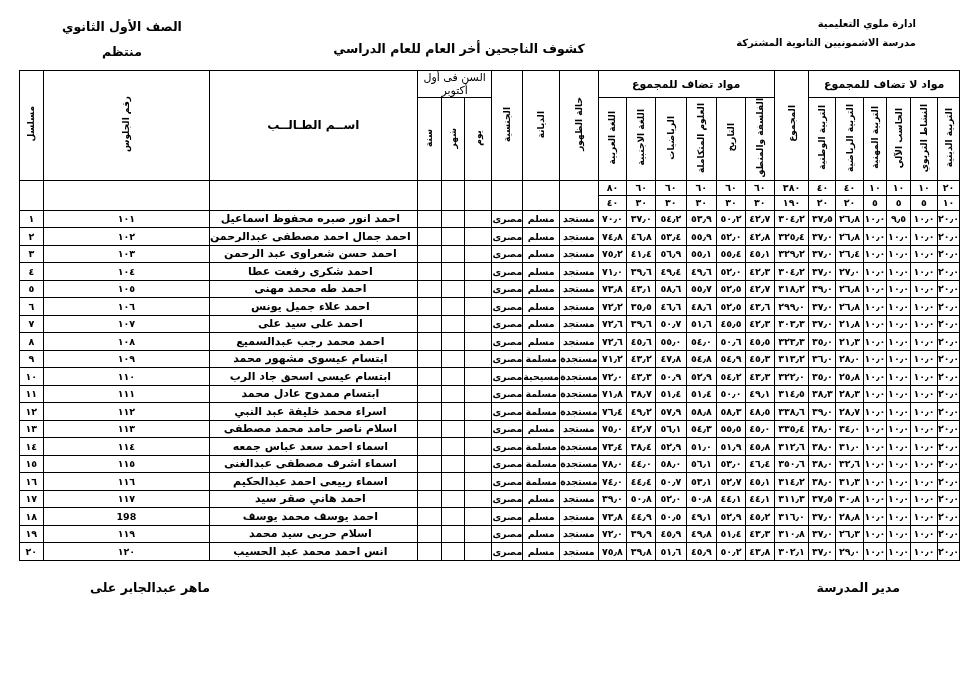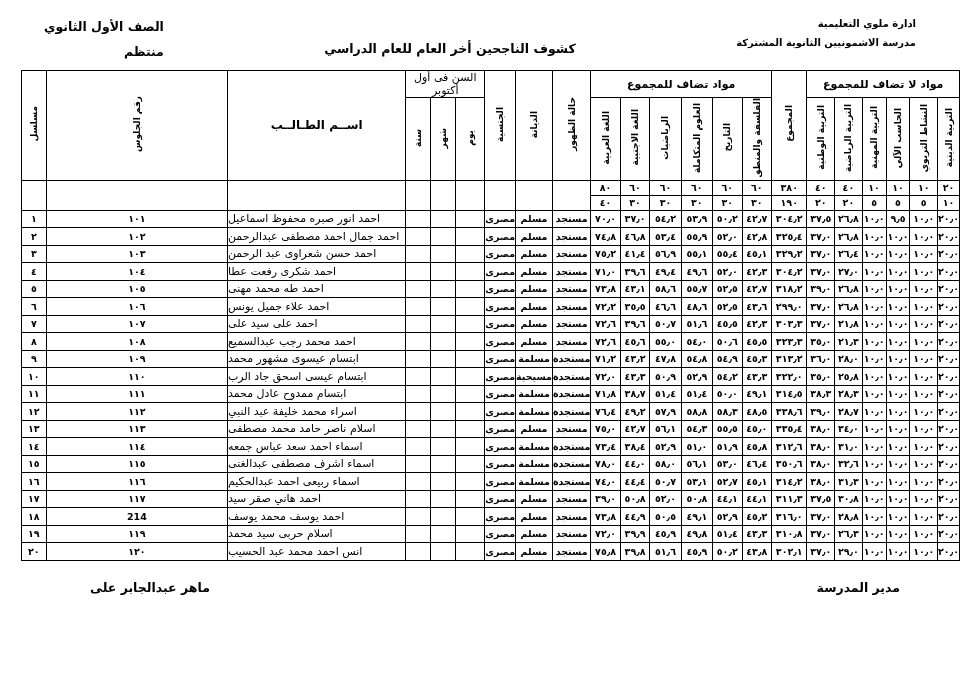--- a/index.html
+++ b/index.html
@@ -1,28 +1,28 @@
 <!DOCTYPE html>
 <html lang="ar" dir="rtl"><head>
 <meta charset="utf-8">
 <style>
   html,body{margin:0;padding:0;background:#fff;}
   body{width:960px;height:679px;font-family:"DejaVu Sans","Liberation Sans",sans-serif;color:#000;overflow:hidden;}
   .page{position:relative;width:960px;height:679px;padding:0;box-sizing:border-box;}
   .hdr{display:flex;justify-content:space-between;align-items:flex-start;padding:14px 44px 0 44px;box-sizing:border-box;}
   .hdr-right{text-align:right;font-weight:bold;font-size:10px;line-height:1.9;}
-  .hdr-left{text-align:right;font-weight:bold;font-size:12.5px;line-height:2.0;}
+  .hdr-left{text-align:center;font-weight:bold;font-size:12.5px;line-height:2.0;margin-left:18px;}
   .hdr-mid{text-align:center;font-weight:bold;font-size:12.5px;line-height:2.0;padding-top:22px;}
   table{border-collapse:collapse;margin:6px auto 0 auto;table-layout:fixed;}
   td,th{border:1px solid #000;text-align:center;vertical-align:middle;font-size:9.5px;padding:0;}
   .vtxt{writing-mode:vertical-rl;transform:rotate(180deg);white-space:nowrap;font-size:9px;font-weight:bold;letter-spacing:0px;}
   .grp{font-weight:bold;font-size:11px;height:17px;}
   .hcell{font-weight:bold;height:62px;}
   .num{font-weight:bold;height:15px;font-size:10px;}
-  .name{text-align:left;padding-right:6px;font-weight:normal;font-size:11px;white-space:nowrap;}
+  .name{text-align:center;padding-right:6px;font-weight:bold;font-size:11px;white-space:nowrap;}
   .rowh{height:17.5px;}
   .b{font-weight:bold;}
   .small{font-size:9px;}
   .footer{display:flex;justify-content:space-between;padding:14px 60px 0 90px;box-sizing:border-box;font-weight:bold;font-size:12.5px;}
   .footer div{text-align:center;line-height:2.0;}
   .midhdr{font-weight:normal;font-size:11px;}
 </style>
 </head>
 <body>
 
@@ -566,21 +566,21 @@
           <td class="b">٥٠٫٥</td>
           <td class="b">٤٤٫٩</td>
           <td class="b">٧٣٫٨</td>
           <td class="b">مستجد</td>
           <td class="b">مسلم</td>
           <td class="b">مصرى</td>
           <td></td>
           <td></td>
           <td></td>
           <td class="name">احمد يوسف محمد يوسف</td>
-          <td class="b">214</td>
+          <td class="b">198</td>
           <td class="b">١٨</td>
         </tr>
         <tr class="rowh">
           <td class="b">٢٠٫٠</td>
           <td class="b">١٠٫٠</td>
           <td class="b">١٠٫٠</td>
           <td class="b">١٠٫٠</td>
           <td class="b">٢٦٫٣</td>
           <td class="b">٣٧٫٠</td>
           <td class="b">٣١٠٫٨</td>

